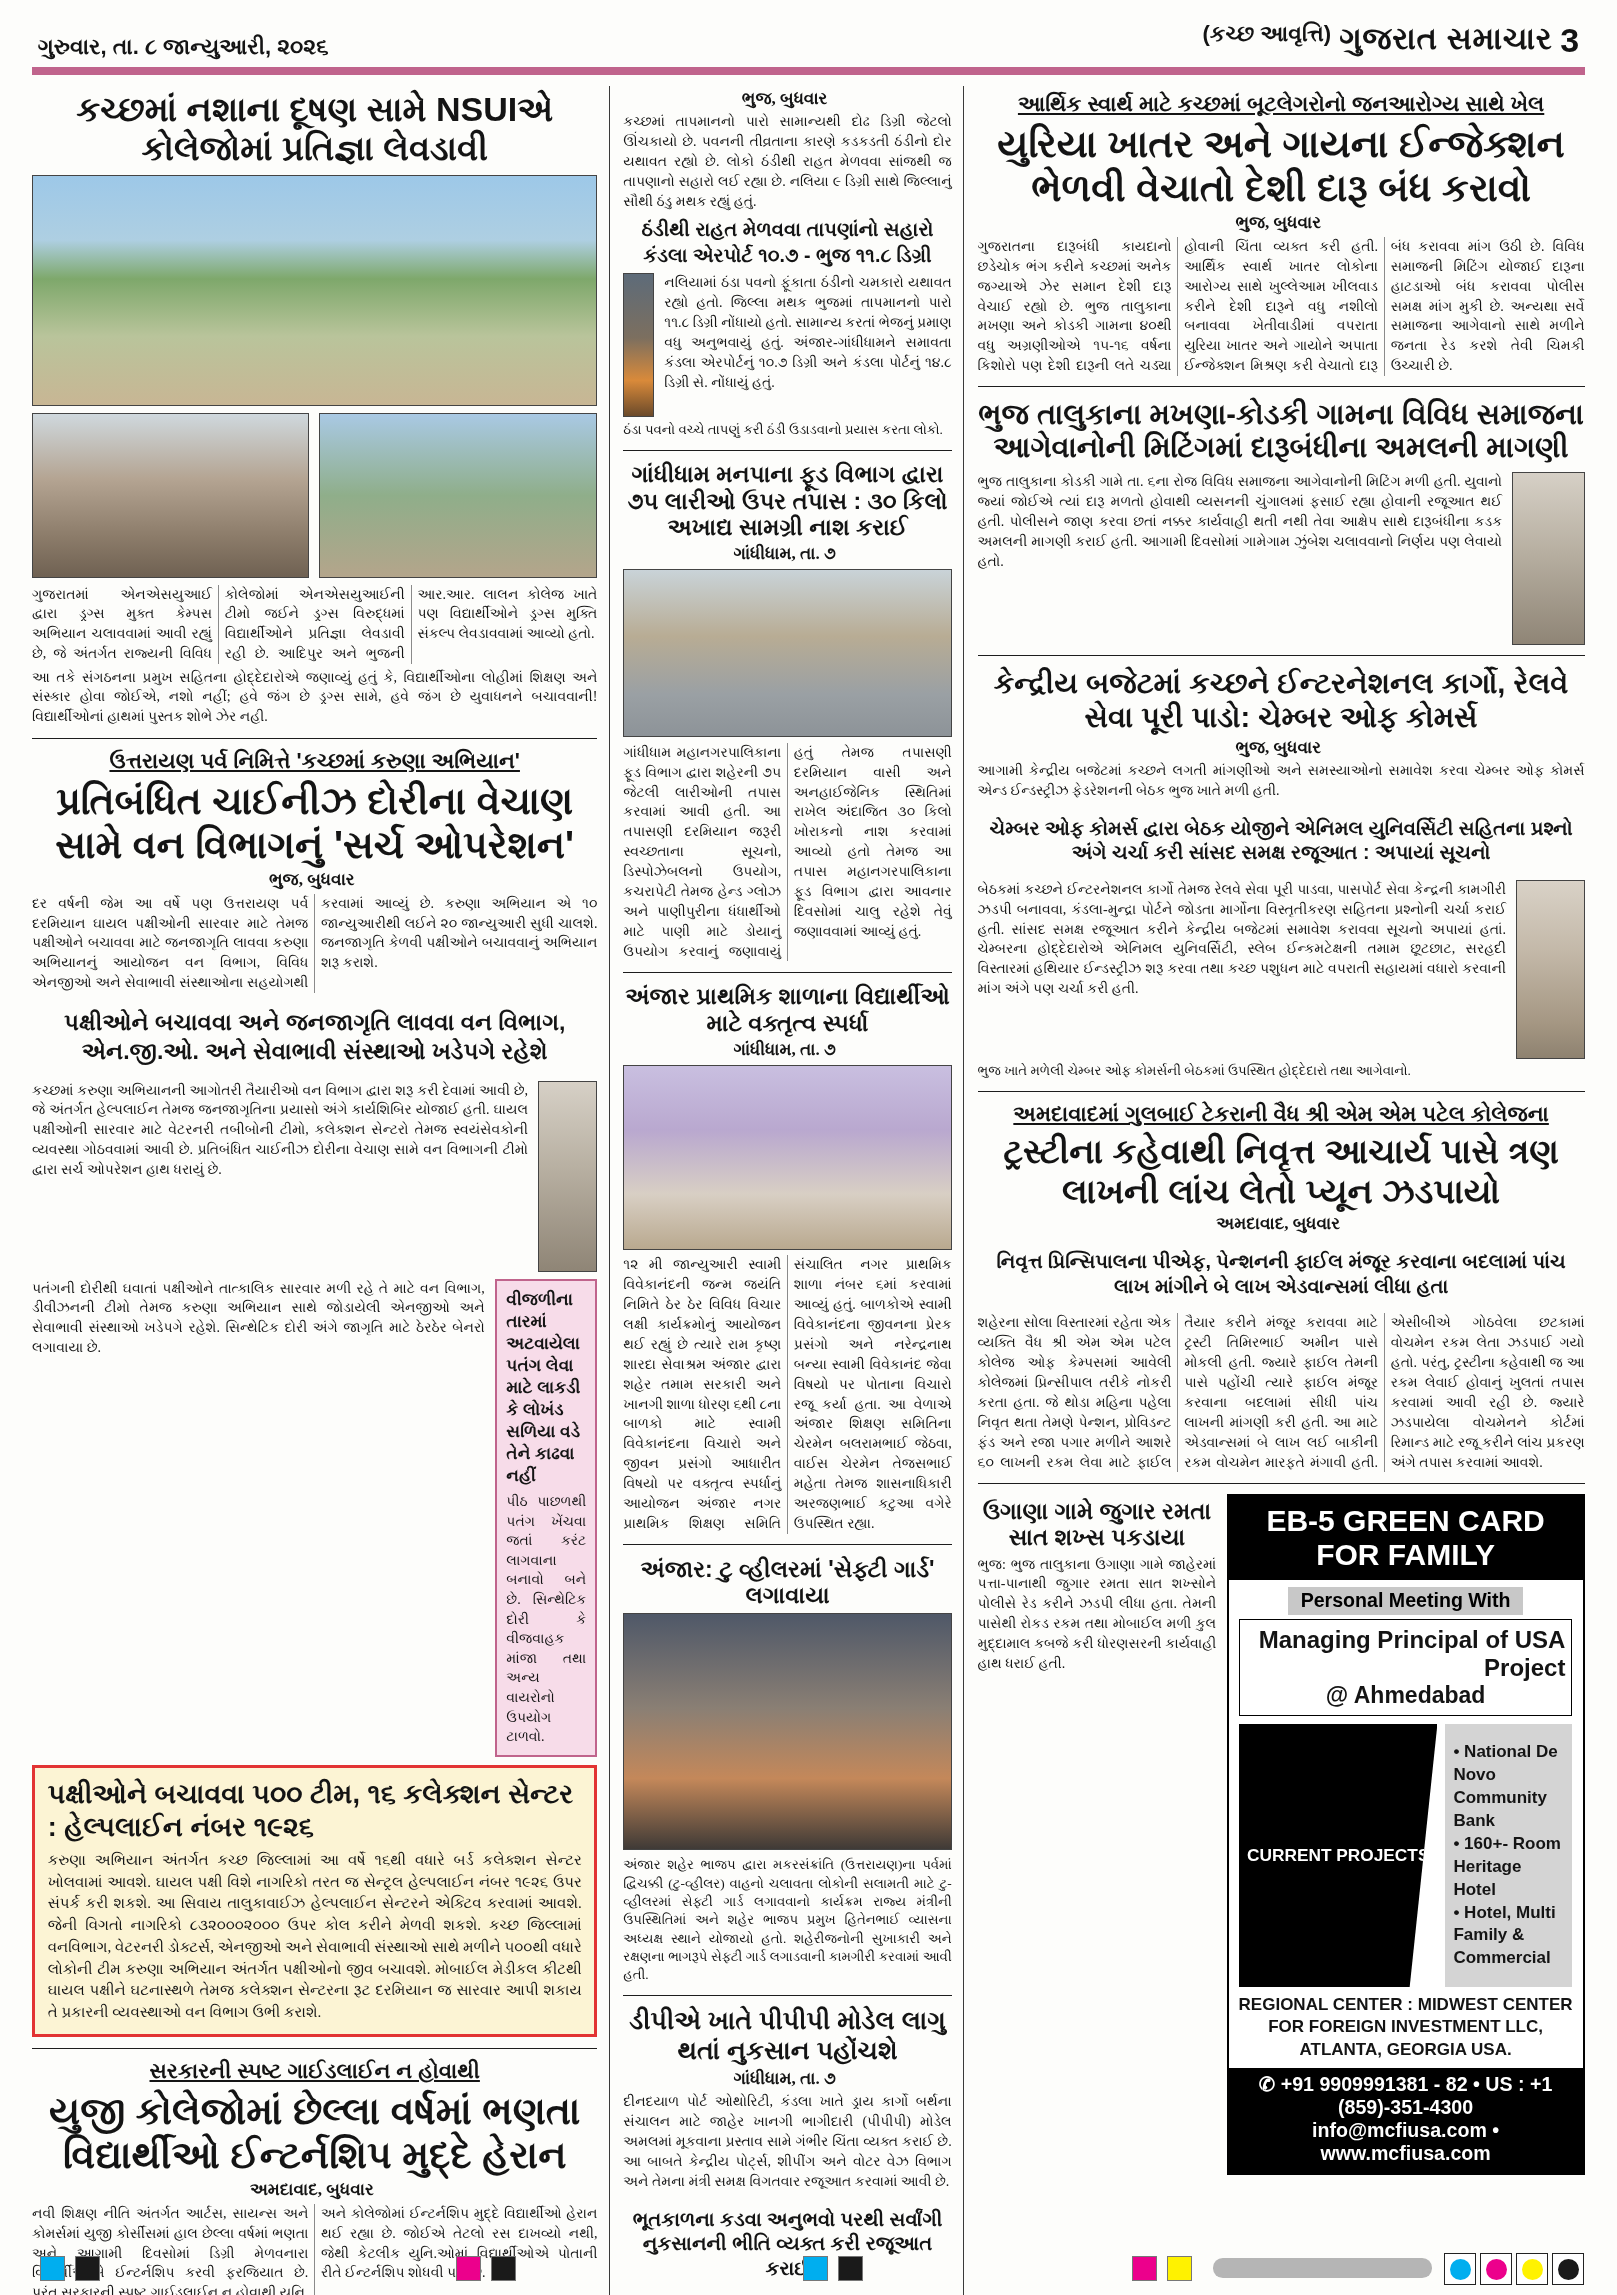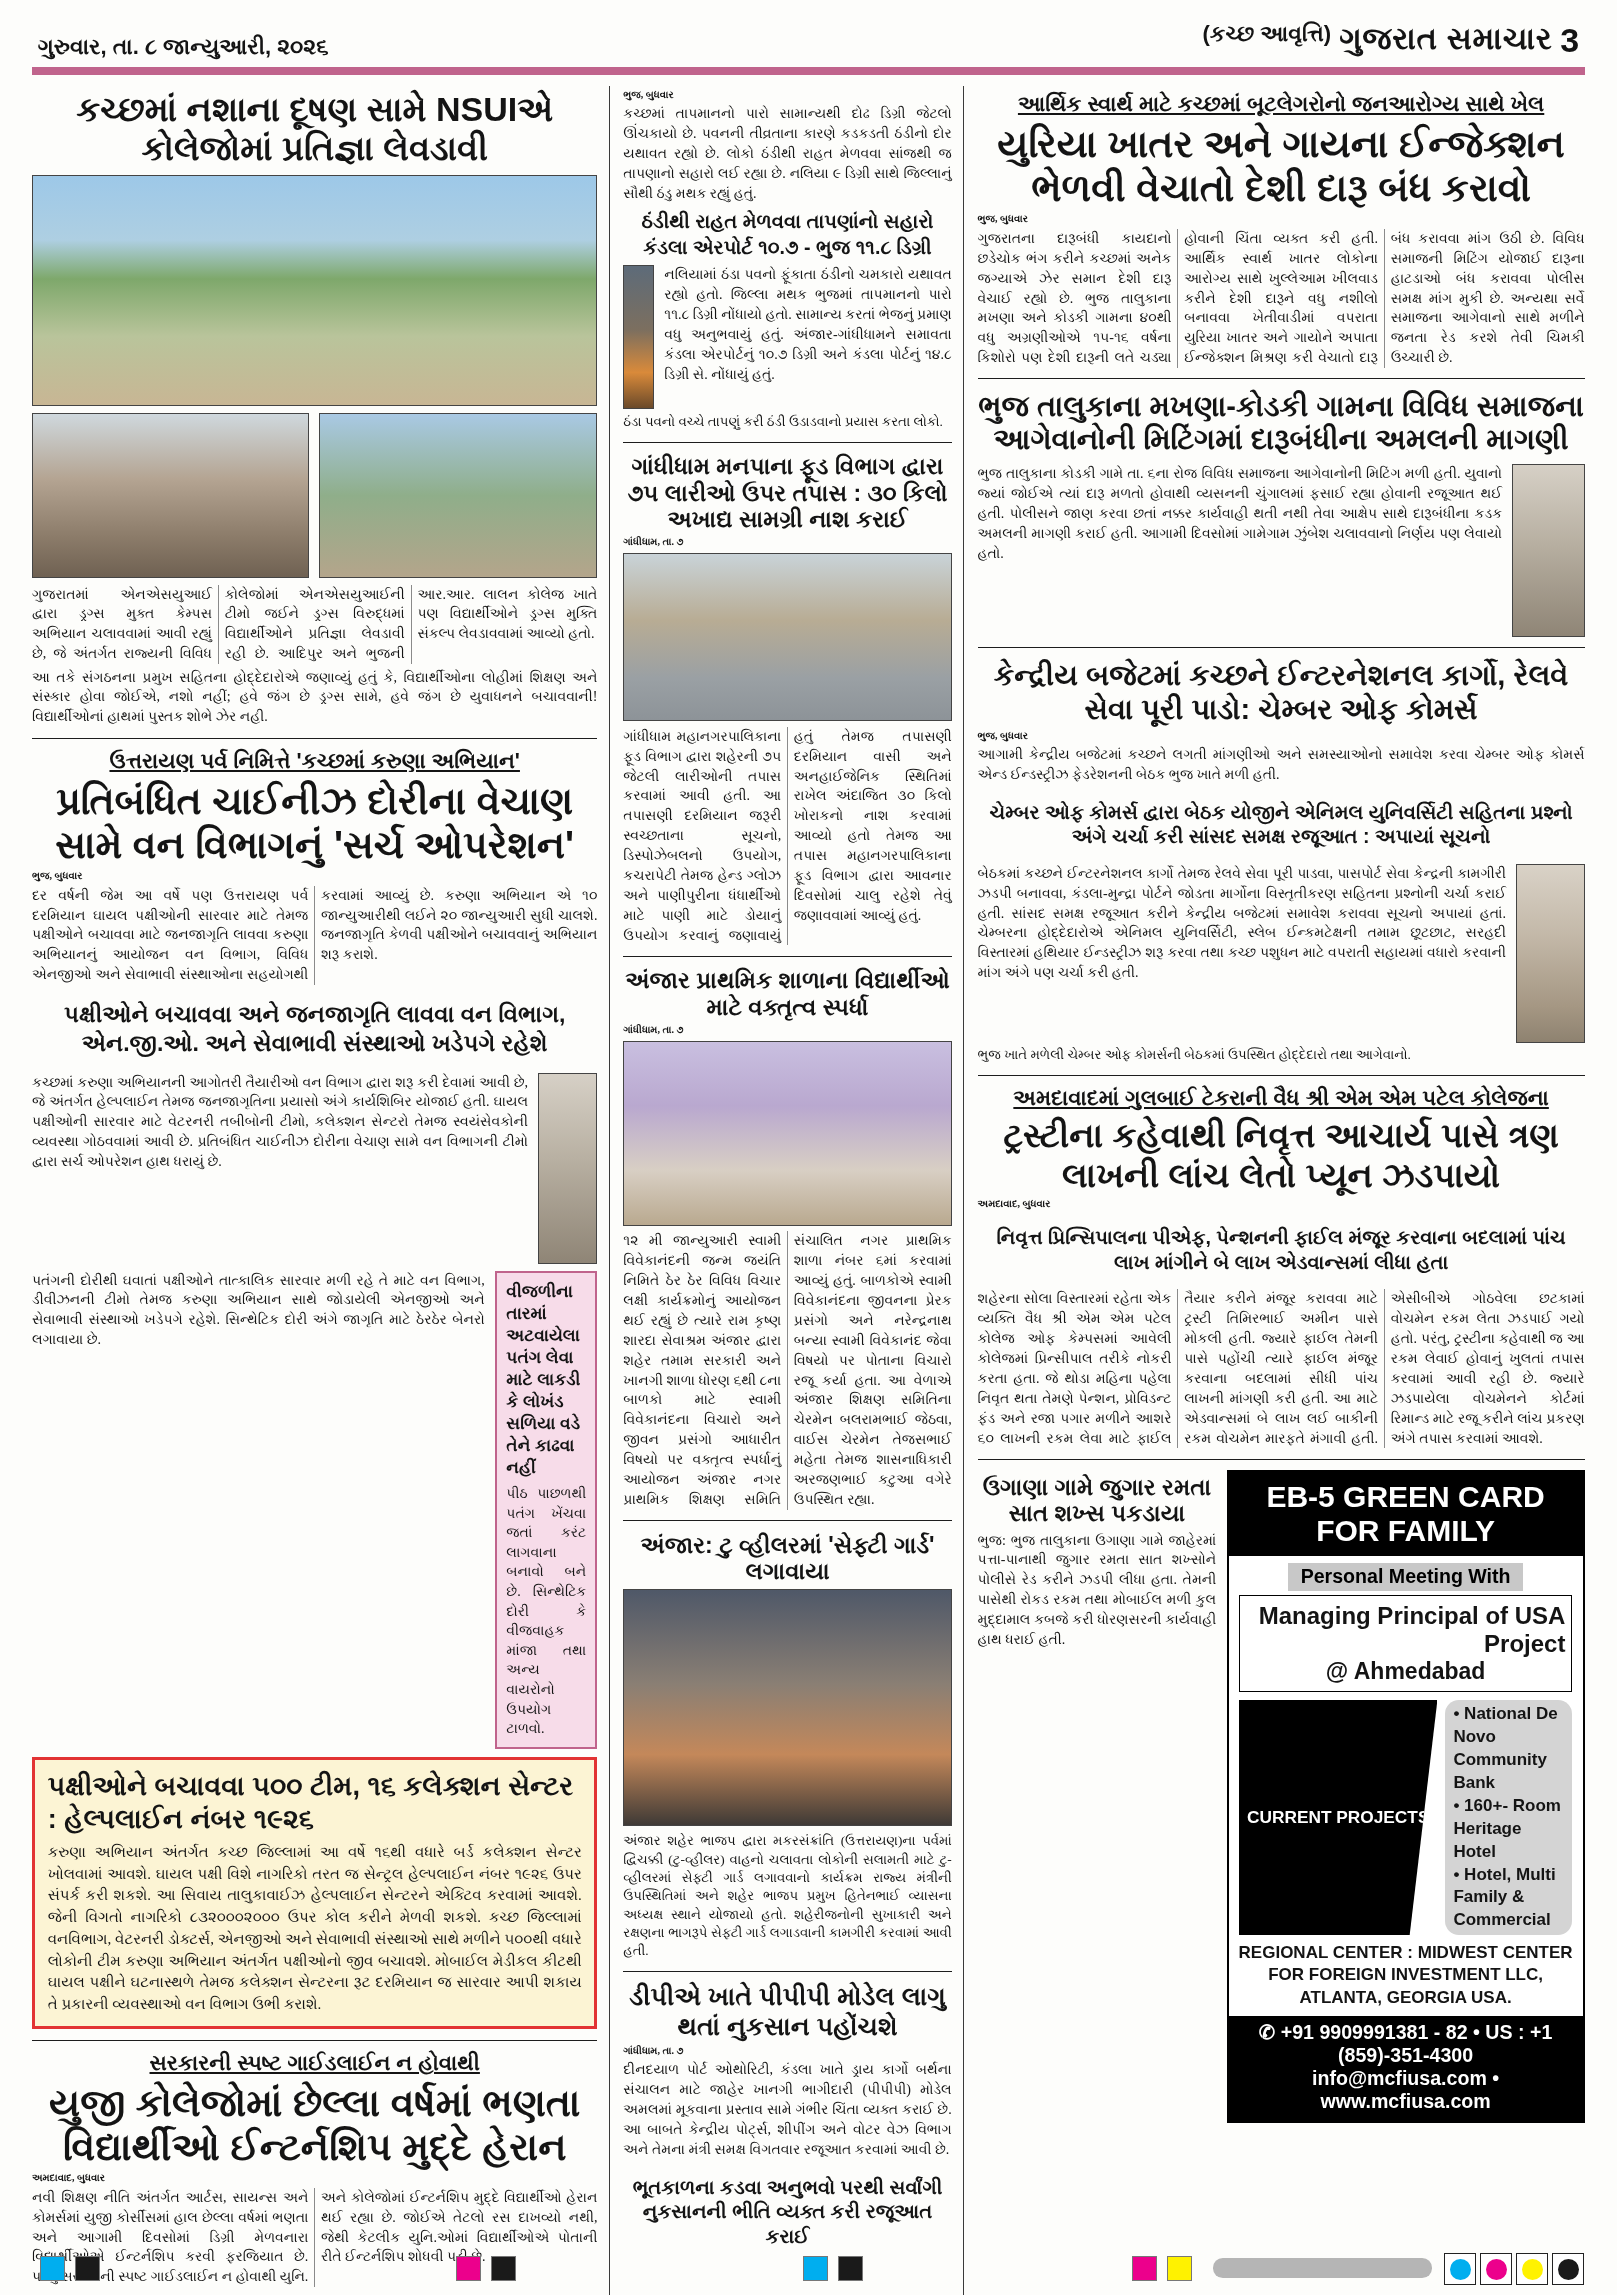--- a/index.html
+++ b/index.html
@@ -21,21 +21,21 @@
   .colR{}
   
   .kicker{font-family:"Liberation Sans",sans-serif;font-size:21.4px;font-weight:700;text-align:center;
           text-decoration:underline;margin:5.8px 0 4.6px;}
   .hl{font-family:"Liberation Sans",sans-serif;font-weight:800;text-align:center;line-height:1.16;margin:3.5px 0;}
   .hl-xxl{font-size:38px;}
   .hl-xl{font-size:34px;}
   .hl-lg{font-size:29px;}
   .hl-md{font-size:25.4px;}
   .hl-sm{font-size:23px;}
-  .dateline{font-size:10px;font-weight:700;text-align:left;margin:2.3px 5.8px 3.5px 0;}
+  .dateline{font-size:17px;font-weight:700;text-align:center;margin:2.3px 5.8px 3.5px 0;}
   .body-t{font-size:14px;line-height:1.42;text-align:justify;}
   .c2{column-count:2;column-gap:12.7px;column-rule:0.6px solid #8a8a8a;}
   .c3{column-count:3;column-gap:12.7px;column-rule:0.6px solid #8a8a8a;}
   .subhead{font-family:"Liberation Sans",sans-serif;font-weight:700;text-align:center;font-size:23px;
            line-height:1.25;margin:15px 0;}
   .subhead-sm{font-size:19.6px;}
   .div-rule{border:0;border-top:1.7px solid #1d1d1d;margin:10.4px 0;}
   .row{display:flex;gap:10.4px;align-items:stretch;}
   .grow{flex:1 1 auto;min-width:0;}
   
@@ -60,21 +60,21 @@
   .ad{border:2.9px solid #000;background:#fff;font-family:"Liberation Sans",sans-serif;box-sizing:border-box;}
   .ad-title{background:#000;color:#fff;font-size:30px;font-weight:900;text-align:center;padding:8px 3.5px;}
   .ad-meeting{display:block;width:max-content;margin:7px auto 4.6px;background:#c8c8c8;color:#000000;
               font-size:19.6px;font-weight:700;padding:2.3px 12.7px;}
   .ad-principal{border:1.7px solid #000;margin:0 10.4px 8px;padding:5.8px;text-align:center;}
   .ad-principal .l1{font-size:24px;font-weight:800;text-align:right;}
   .ad-principal .l2{font-size:23px;font-weight:800;}
   .ad-projrow{display:flex;gap:8px;margin:0 10.4px 7px;align-items:stretch;}
   .ad-projlabel{background:#000;color:#fff;font-size:17.3px;font-weight:800;padding:5.8px 8px;
                 display:flex;align-items:center;text-align:center;clip-path:polygon(0 0,100% 0,86% 100%,0 100%);}
-  .ad-projects{background:#d4d4d4;flex:1;padding:3px 8px;border-radius:14px;}
+  .ad-projects{background:#d4d4d4;flex:1;padding:17px 8px;}
   .ad-projects div{font-size:17px;font-weight:700;line-height:1.35;}
   .ad-projects div::before{content:"• ";}
   .ad-regional{font-size:17px;font-weight:800;text-align:center;line-height:1.3;margin:3.5px 7px 7px;}
   .ad-contact{background:#000;color:#fff;text-align:center;padding:5.8px 3.5px 8px;}
   .ad-contact .ph-line{font-size:19.6px;font-weight:800;}
   .ad-contact .ph-line::before{content:"✆ ";}
   .ad-contact .web-line{font-size:19.6px;font-weight:800;}
   
   .footer{position:absolute;left:0;right:0;bottom:10.4px;height:29px;}
   .sq{position:absolute;width:23px;height:23px;border:0.6px solid #777;}

